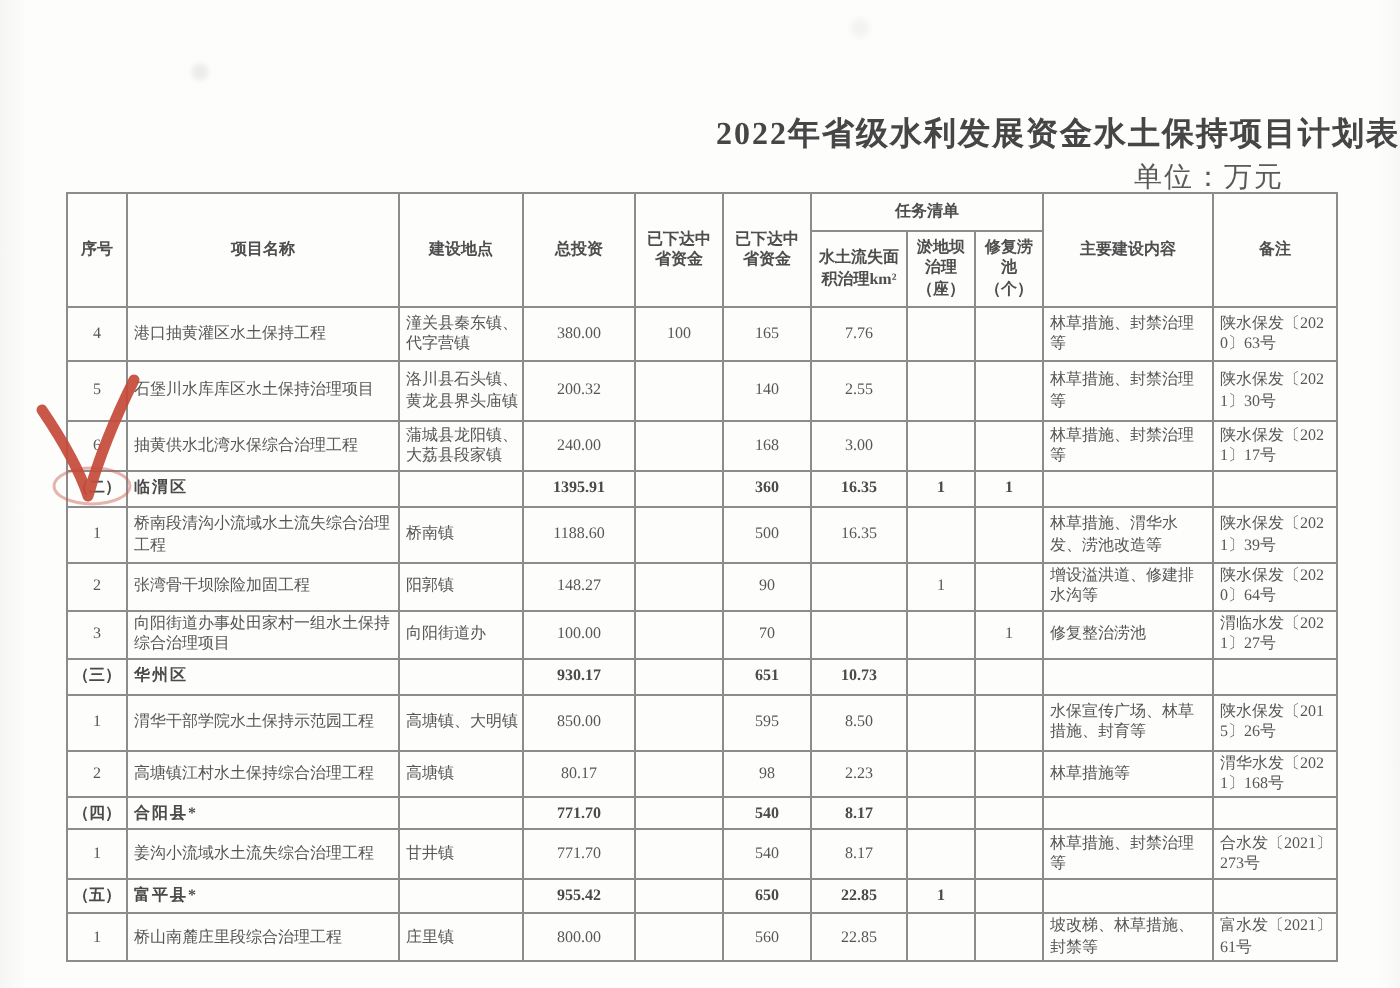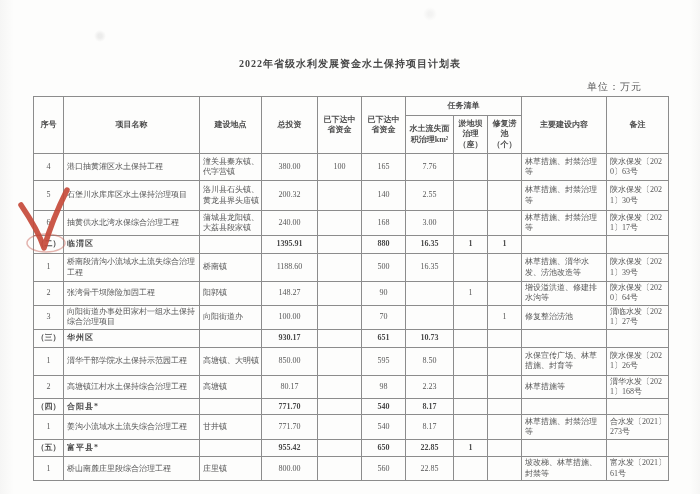--- a/index.html
+++ b/index.html
@@ -8,25 +8,25 @@
     background:
       radial-gradient(circle at 100px 36px, rgba(160,160,160,.18) 0 2px, transparent 6px),
       radial-gradient(circle at 430px 14px, rgba(170,170,170,.12) 0 2px, transparent 7px),
       linear-gradient(90deg, rgba(180,180,180,.10), rgba(255,255,255,0) 14px),
       linear-gradient(270deg, rgba(185,185,185,.10), rgba(255,255,255,0) 10px),
       #fdfdfc;
     font-family:"Liberation Serif","DejaVu Serif",serif;
     color:#4f4f4f;
   }
   .title{
-    position:absolute;top:57px;left:0;width:100%;text-align:center;
-    font-size:10px;font-weight:bold;letter-spacing:1px;color:#464646;
+    position:absolute;top:57px;left:0;width:100%;text-align:right;
+    font-size:16px;font-weight:bold;letter-spacing:1px;color:#464646;
   }
   .unit-note{
-    position:absolute;top:80px;right:58px;font-size:10px;color:#5a5a5a;letter-spacing:1px;
+    position:absolute;top:80px;right:58px;font-size:14px;color:#5a5a5a;letter-spacing:1px;
   }
   .table-wrap{position:absolute;top:96px;left:33px;width:635px;}
   table{
     border-collapse:collapse;table-layout:fixed;width:635px;
     font-size:8px;color:#565656;
   }
   th,td{
     border:1px solid #8c8c8c;
     padding:1px 2px;
     line-height:1.3;
@@ -121,21 +121,21 @@
           <td class="c8"></td>
           <td class="c9">林草措施、封禁治理等</td>
           <td class="c10">陕水保发〔2021〕17号</td>
         </tr>
         <tr class="section" style="height: 18px;">
           <td class="c0">（二）</td>
           <td class="c1">临渭区</td>
           <td class="c2"></td>
           <td class="c3">1395.91</td>
           <td class="c4"></td>
-          <td class="c5">880</td>
+          <td class="c5">360</td>
           <td class="c6">16.35</td>
           <td class="c7">1</td>
           <td class="c8">1</td>
           <td class="c9"></td>
           <td class="c10"></td>
         </tr>
         <tr style="height: 28px;">
           <td class="c0">1</td>
           <td class="c1">桥南段清沟小流域水土流失综合治理工程</td>
           <td class="c2">桥南镇</td>
@@ -191,21 +191,21 @@
           <td class="c0">1</td>
           <td class="c1">渭华干部学院水土保持示范园工程</td>
           <td class="c2">高塘镇、大明镇</td>
           <td class="c3">850.00</td>
           <td class="c4"></td>
           <td class="c5">595</td>
           <td class="c6">8.50</td>
           <td class="c7"></td>
           <td class="c8"></td>
           <td class="c9">水保宣传广场、林草措施、封育等</td>
-          <td class="c10">陕水保发〔2021〕26号</td>
+          <td class="c10">陕水保发〔2015〕26号</td>
         </tr>
         <tr style="height: 20px;">
           <td class="c0">2</td>
           <td class="c1">高塘镇江村水土保持综合治理工程</td>
           <td class="c2">高塘镇</td>
           <td class="c3">80.17</td>
           <td class="c4"></td>
           <td class="c5">98</td>
           <td class="c6">2.23</td>
           <td class="c7"></td>

